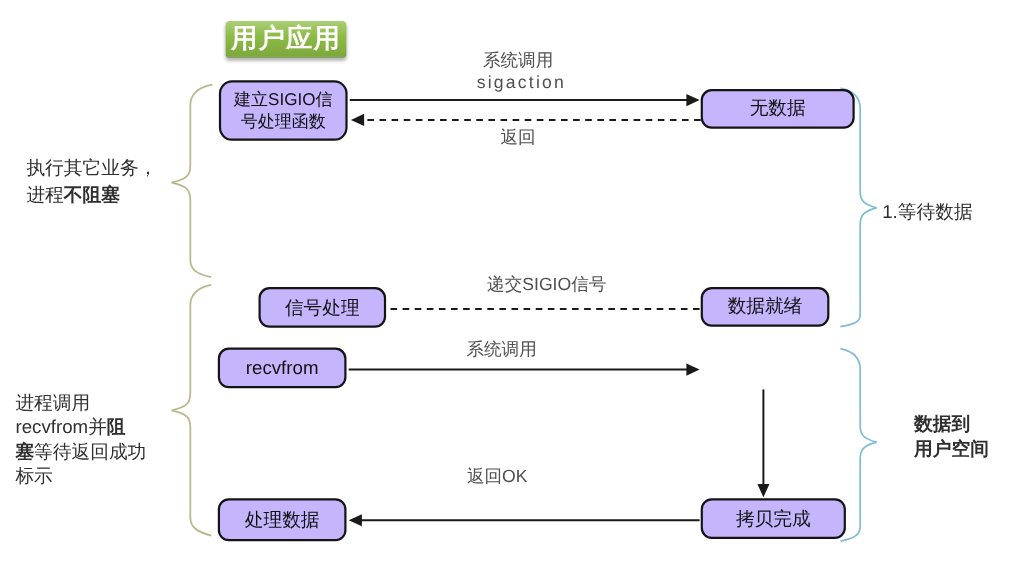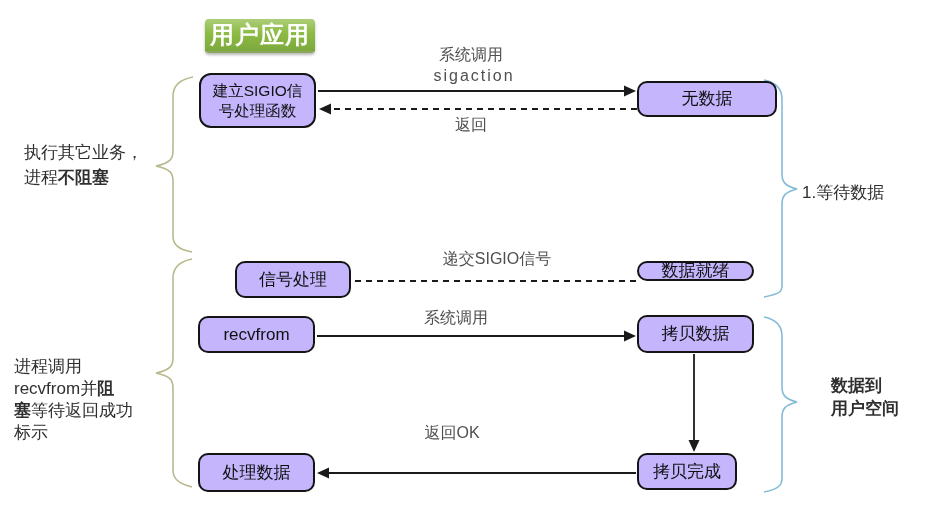--- a/index.html
+++ b/index.html
@@ -133,27 +133,24 @@
   <div class="node mono" style="left:198px; top:316px; width:117px; height:37px;">
     <span>recvfrom</span>
   </div>
   <div class="node" style="left:198px; top:453px; width:117px; height:39px;">
     <span>处理数据</span>
   </div>
 
   <div class="node" style="left:637px; top:81px; width:140px; height:36px;">
     <span>无数据</span>
   </div>
-  <div class="node" style="left:637px; top:261px; width:117px; height:20px;align-items:center;">
+  <div class="node" style="left:637px; top:261px; width:117px; height:36px;align-items:center;">
     <span>数据就绪</span>
   </div>
-  <div class="node" style="left:637px; top:315px; width:117px; height:38px;">
-    <span>拷贝数据</span>
-  </div>
-  <div class="node" style="left:637px; top:453px; width:100px; height:37px;">
+  <div class="node" style="left:637px; top:453px; width:132px; height:37px;">
     <span>拷贝完成</span>
   </div>
 
   <div class="lbl" style="left:471px; top:45px;">系统调用</div>
   <div class="lbl mono" style="left:474px; top:67px;">sigaction</div>
   <div class="lbl" style="left:471px; top:115px;">返回</div>
   <div class="lbl" style="left:497px; top:249px;">递交SIGIO信号</div>
   <div class="lbl" style="left:456px; top:308px;">系统调用</div>
   <div class="lbl" style="left:452px; top:423px;">返回OK</div>
 

